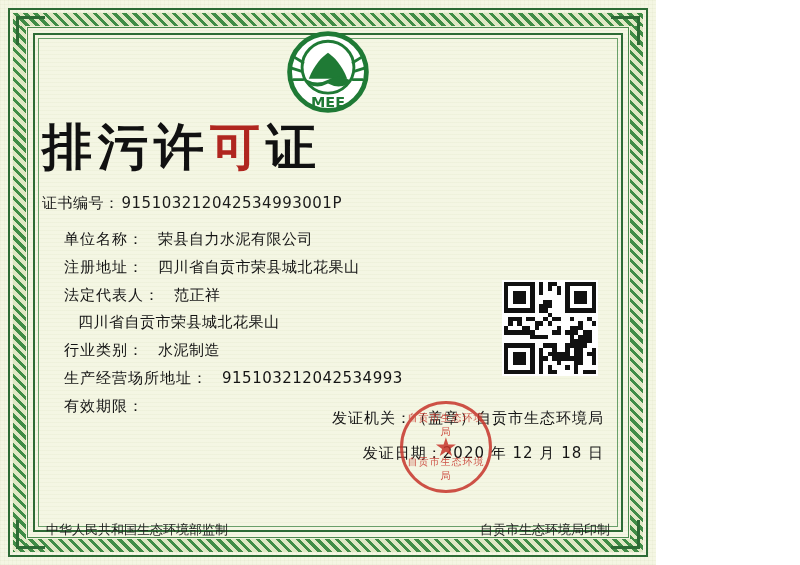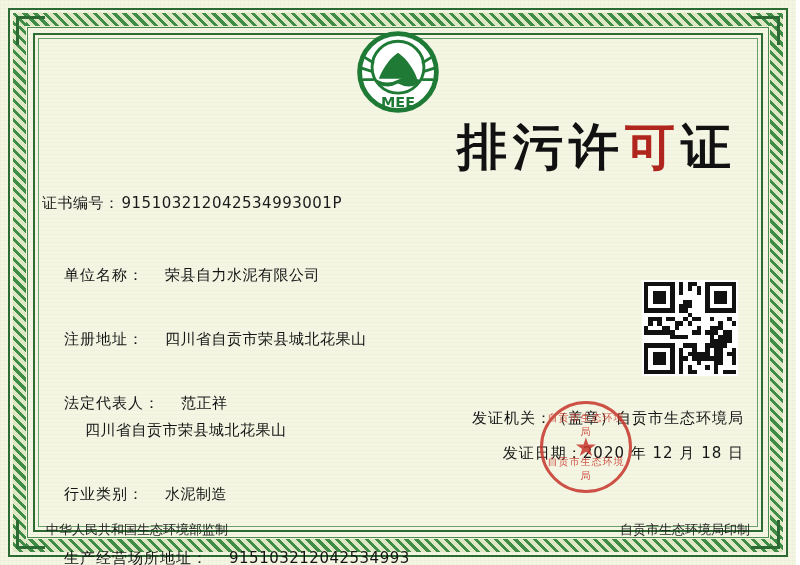--- a/index.html
+++ b/index.html
@@ -9,21 +9,21 @@
   body {
     width: 800px;
     height: 565px;
     overflow: hidden;
     background: #ffffff;
     font-family: "DejaVu Sans", "Liberation Sans", sans-serif;
   }
 
   .certificate {
     position: relative;
-    width: 796px;
+    width: 656px;
     height: 565px;
     box-sizing: border-box;
     background: #f4f6e3;
     background-image:
       repeating-linear-gradient(0deg, rgba(200,210,170,0.13) 0px, rgba(200,210,170,0.13) 1px, rgba(255,255,255,0) 1px, rgba(255,255,255,0) 4px),
       repeating-linear-gradient(90deg, rgba(200,210,170,0.10) 0px, rgba(200,210,170,0.10) 1px, rgba(255,255,255,0) 1px, rgba(255,255,255,0) 4px);
     overflow: hidden;
   }
 
   
@@ -86,21 +86,21 @@
     transform: translateX(-50%);
     width: 96px;
     height: 96px;
   }
 
   .title {
     position: absolute;
     top: 72px;
     left: 0;
     right: 17px;
-    text-align: right;
+    text-align: left;
     font-family: "DejaVu Sans", "Liberation Sans", sans-serif;
     font-size: 50px;
     font-weight: bold;
     letter-spacing: 6px;
     color: #111111;
   }
   .title .red {
     color: #b0261f;
   }
 
@@ -126,24 +126,23 @@
     display: flex;
     align-items: baseline;
     margin-bottom: 9px;
     font-size: 15px;
     color: #141414;
     line-height: 1.25;
   }
   .field-label {
     white-space: nowrap;
     letter-spacing: 1px;
-    margin-top: 36px;
   }
   .field-value {
-    margin-left: 21px;
+    margin-left: 14px;
     letter-spacing: 0.5px;
   }
 
   
   .qr {
     position: absolute;
     right: 16px;
     top: 238px;
     width: 92px;
     height: 92px;

